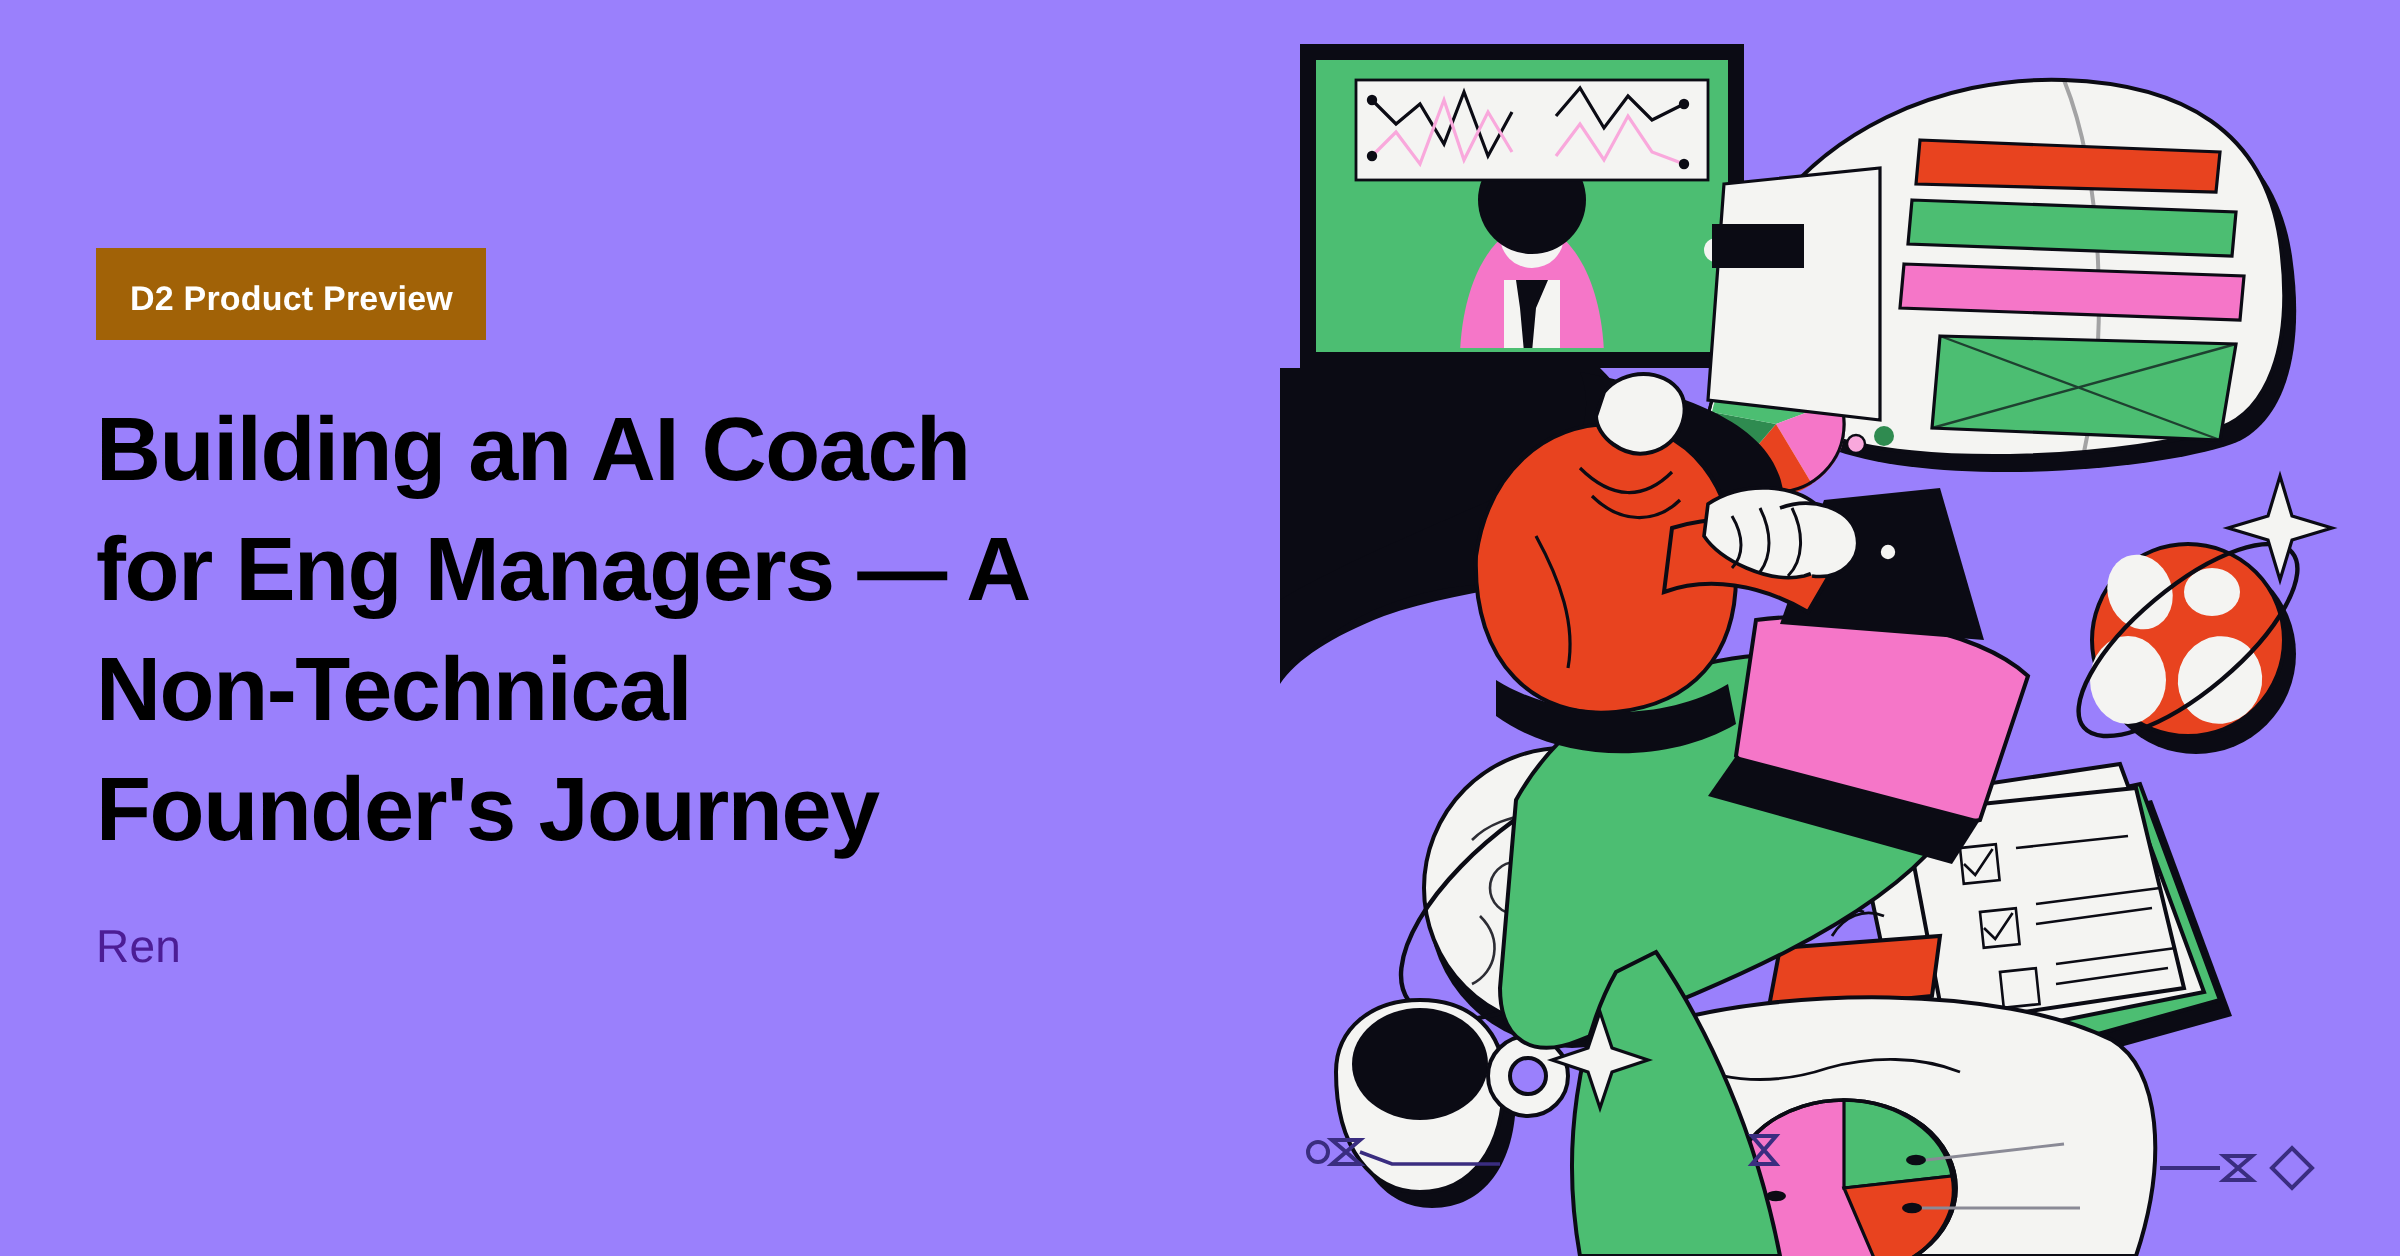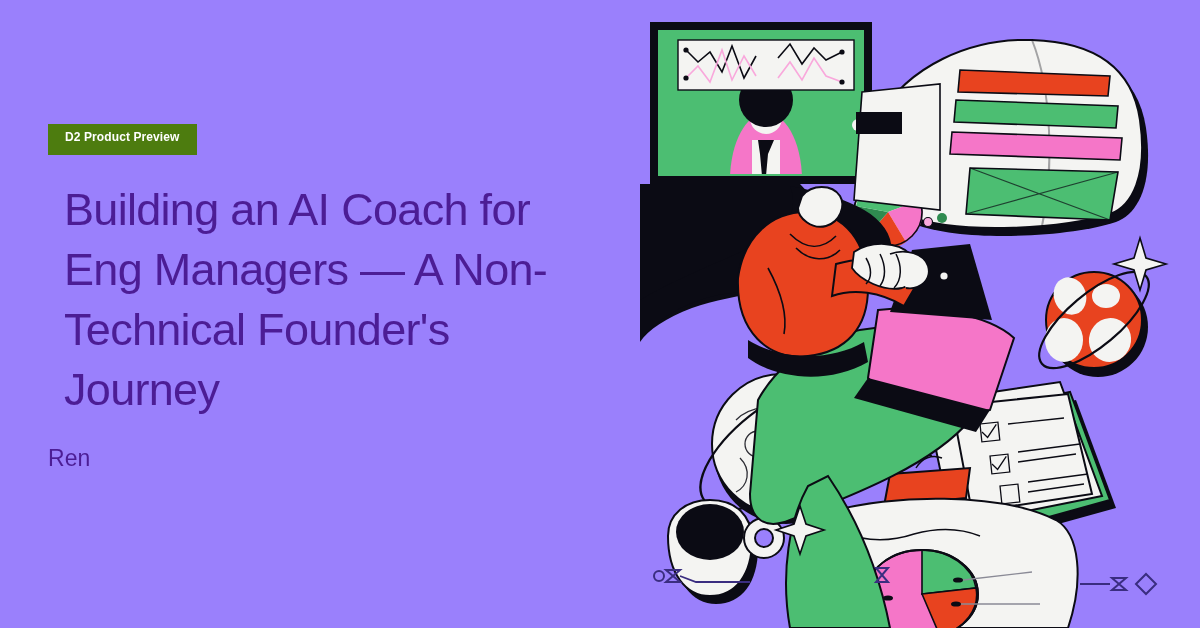--- a/index.html
+++ b/index.html
@@ -16,37 +16,36 @@
   }
 
   
   .left {
     position:relative;
     width:640px; height:628px;
     padding:124px 0 0 48px;
   }
   .badge {
     display:inline-block;
-    background:#4d7c0f;
+    background:#a16207;
     color:#ffffff;
-    font-size:12px;
+    font-size:17px;
     font-weight:700;
     letter-spacing:0.1px;
-    padding:7px 17px 12px 17px;
+    padding:17px 17px 12px 17px;
     line-height:1;
   }
   .headline {
     margin-top:25px;
-    color:#4c1d95;
+    color:#000000;
     font-size:45px;
-    font-weight:400;
+    font-weight:700;
     line-height:1.33;
     letter-spacing:-0.7px;
     max-width:500px;
-    margin-left:16px;
   }
   .author {
     margin-top:26px;
     color:#4c1d95;
     font-size:23px;
     font-weight:400;
     letter-spacing:0.1px;
   }
 
   

